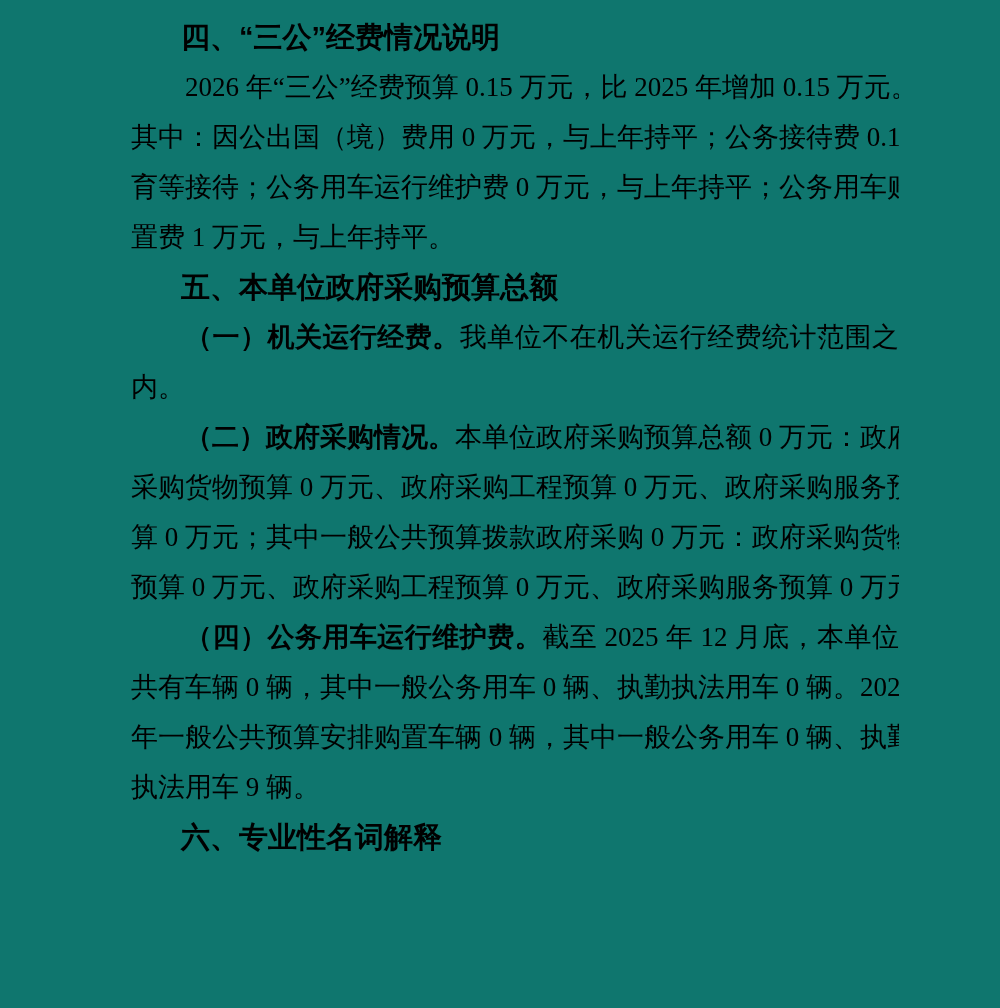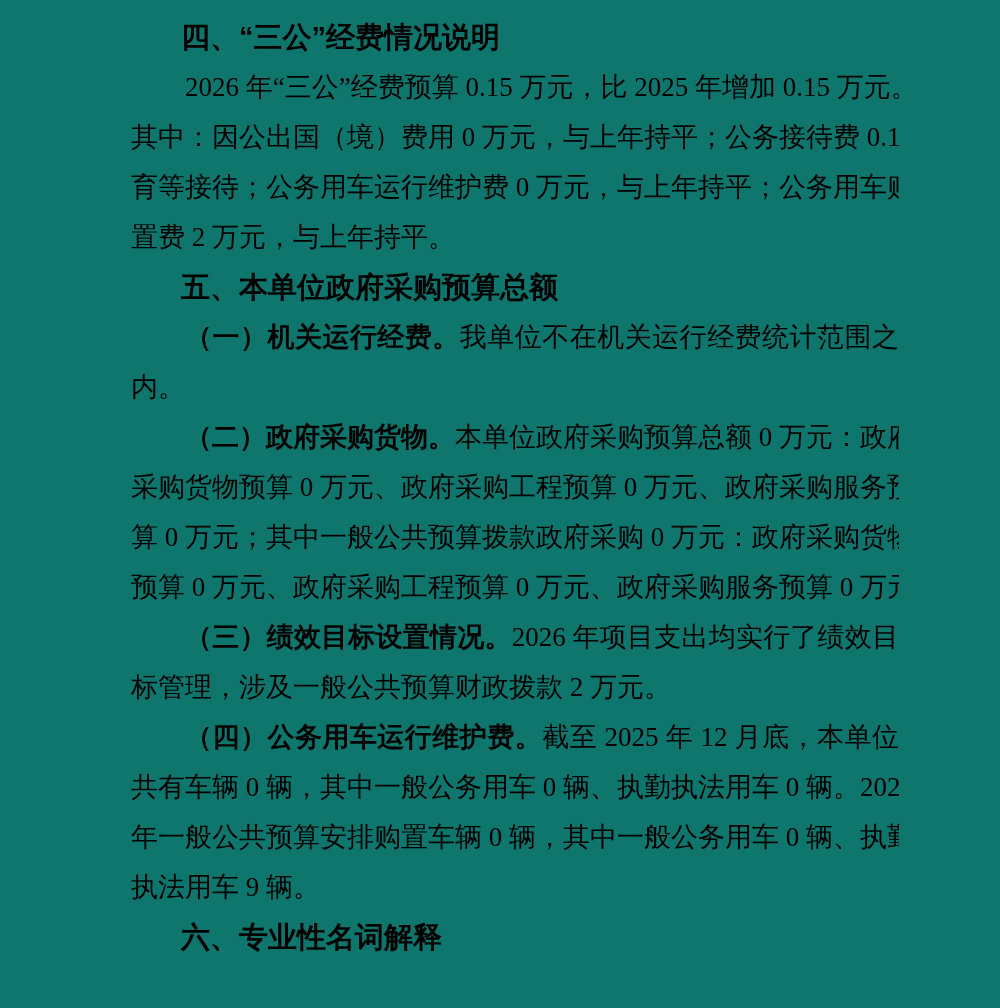--- a/index.html
+++ b/index.html
@@ -54,41 +54,37 @@
 
 <div class="page">
   <div class="text-col">
 
     <div class="heading">四、“三公”经费情况说明</div>
 
     <div>
       <div class="line first">2026 年“三公”经费预算 0.15 万元，比 2025 年增加 0.15 万元。</div>
       <div class="line">其中：因公出国（境）费用 0 万元，与上年持平；公务接待费 0.15</div>
       <div class="line">育等接待；公务用车运行维护费 0 万元，与上年持平；公务用车购</div>
-      <div class="line last">置费 2 万元，与上年持平。</div>
+      <div class="line last">置费 1 万元，与上年持平。</div>
     </div>
 
     <div class="heading">五、本单位政府采购预算总额</div>
 
     <div>
       <div class="line first"><span class="lbl">（一）机关运行经费。</span><span>我单位不在机关运行经费统计范围之</span></div>
       <div class="line last">内。</div>
     </div>
 
     <div>
-      <div class="line first"><span class="lbl">（二）政府采购货物。</span><span>本单位政府采购预算总额 0 万元：政府</span></div>
+      <div class="line first"><span class="lbl">（二）政府采购情况。</span><span>本单位政府采购预算总额 0 万元：政府</span></div>
       <div class="line">采购货物预算 0 万元、政府采购工程预算 0 万元、政府采购服务预</div>
       <div class="line">算 0 万元；其中一般公共预算拨款政府采购 0 万元：政府采购货物</div>
       <div class="line last">预算 0 万元、政府采购工程预算 0 万元、政府采购服务预算 0 万元。</div>
     </div>
 
-    <div>
-      <div class="line first"><span class="lbl">（三）绩效目标设置情况。</span><span>2026 年项目支出均实行了绩效目</span></div>
-      <div class="line last">标管理，涉及一般公共预算财政拨款 2 万元。</div>
-    </div>
 
     <div>
       <div class="line first"><span class="lbl">（四）公务用车运行维护费。</span><span>截至 2025 年 12 月底，本单位</span></div>
       <div class="line">共有车辆 0 辆，其中一般公务用车 0 辆、执勤执法用车 0 辆。2026</div>
       <div class="line">年一般公共预算安排购置车辆 0 辆，其中一般公务用车 0 辆、执勤</div>
       <div class="line last">执法用车 9 辆。</div>
     </div>
 
     <div class="heading">六、专业性名词解释</div>
 

